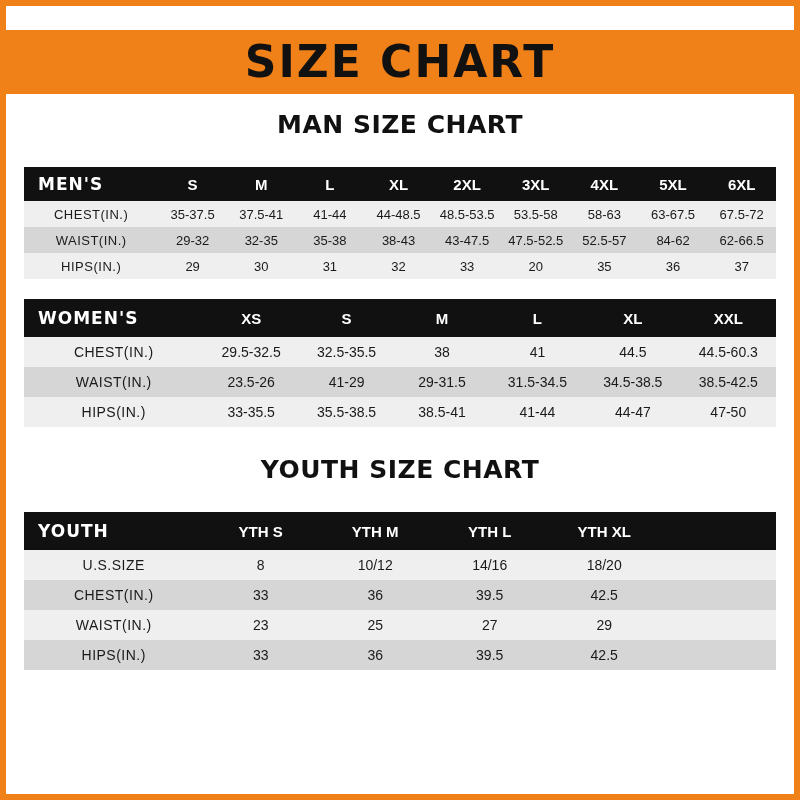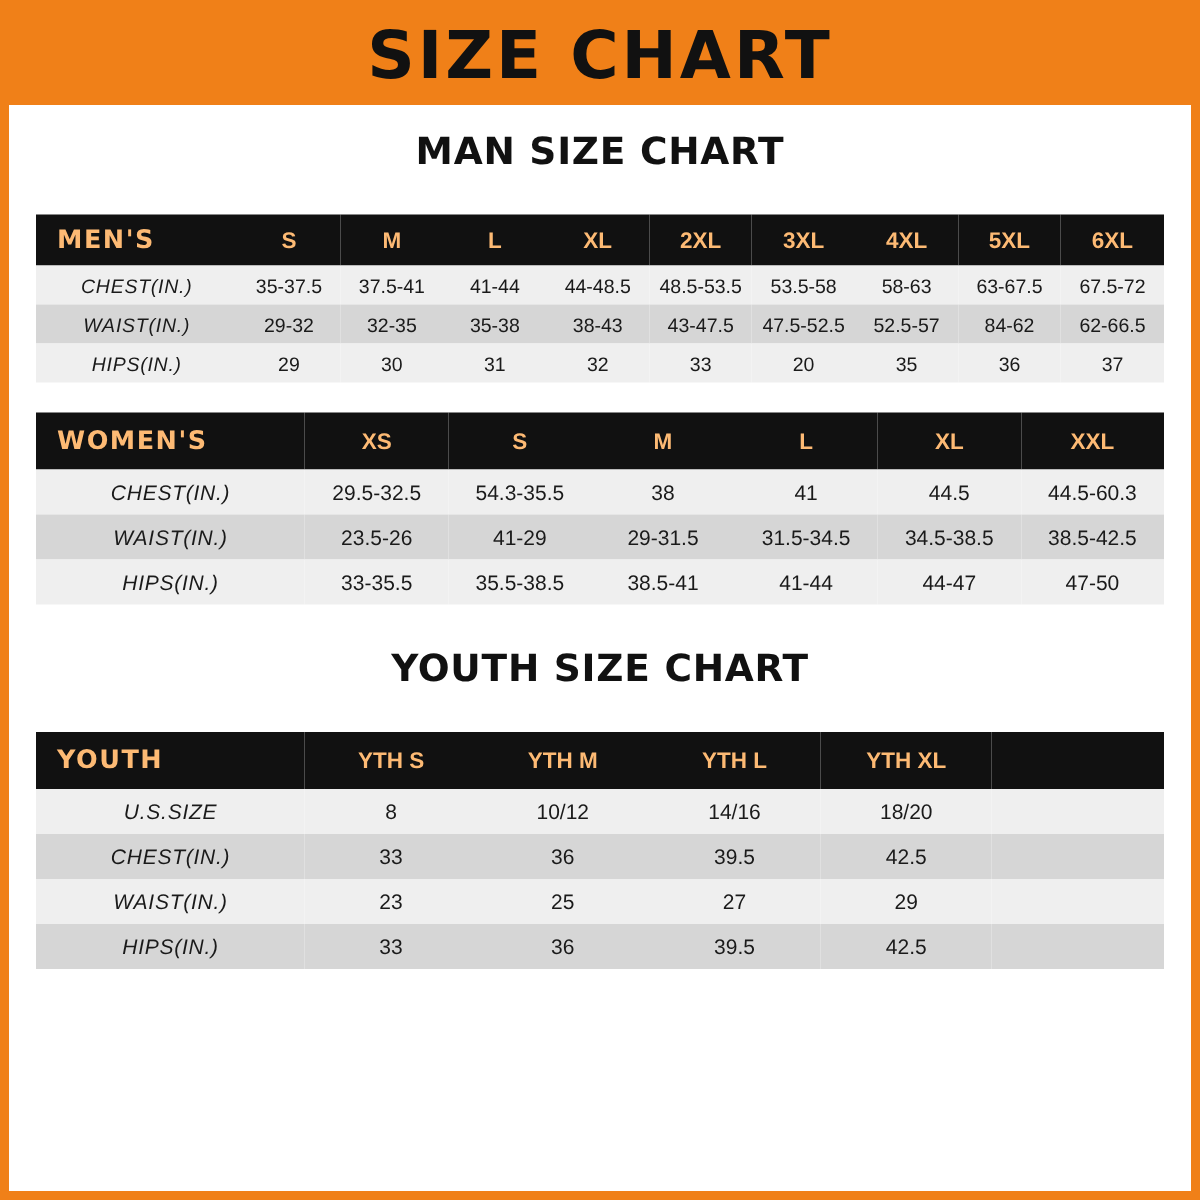--- a/index.html
+++ b/index.html
@@ -23,20 +23,21 @@
     display: flex;
     flex-direction: column;
   }
   .banner {
     background: #f08018;
     height: 64px;
     display: flex;
     align-items: center;
     justify-content: center;
     flex: none;
+    margin-top: 24px;
   }
   .banner-title {
     font-family: "DejaVu Sans", sans-serif;
     font-weight: bold;
     font-size: 44px;
     letter-spacing: 2px;
     color: #111111;
     line-height: 1;
   }
   .content {
@@ -66,38 +67,37 @@
   table.size-table td {
     text-align: center;
     font-size: 13px;
     color: #1a1a1a;
     padding: 0;
     height: 26px;
     font-family: "Liberation Sans", sans-serif;
   }
   table.size-table thead th {
     background: #111111;
-    color: #fdba74;
+    color: #ffffff;
     font-weight: bold;
     font-size: 15px;
     height: 34px;
   }
   table.size-table thead th.corner {
     text-align: left;
     padding-left: 14px;
     font-family: "DejaVu Sans", sans-serif;
     font-size: 17px;
     letter-spacing: 1px;
   }
   table.size-table tbody tr.light td { background: #efefef; }
   table.size-table tbody tr.dark td { background: #d6d6d6; }
   table.size-table tbody td.rowhead {
     font-weight: normal;
     letter-spacing: 0.5px;
-    font-style: italic;
   }
 
   
   table.wide-rows tbody td { height: 30px; font-size: 14px; }
   table.wide-rows thead th { height: 38px; }
 
   .footer-note {
     margin-top: auto;
     padding: 10px 4px 8px 4px;
     text-align: center;
@@ -183,21 +183,21 @@
           <th>M</th>
           <th>L</th>
           <th>XL</th>
           <th>XXL</th>
         </tr>
       </thead>
       <tbody>
         <tr class="light">
           <td class="rowhead">CHEST(IN.)</td>
           <td>29.5-32.5</td>
-          <td>54.3-35.5</td>
+          <td>32.5-35.5</td>
           <td>38</td>
           <td>41</td>
           <td>44.5</td>
           <td>44.5-60.3</td>
         </tr>
         <tr class="dark">
           <td class="rowhead">WAIST(IN.)</td>
           <td>23.5-26</td>
           <td>41-29</td>
           <td>29-31.5</td>

